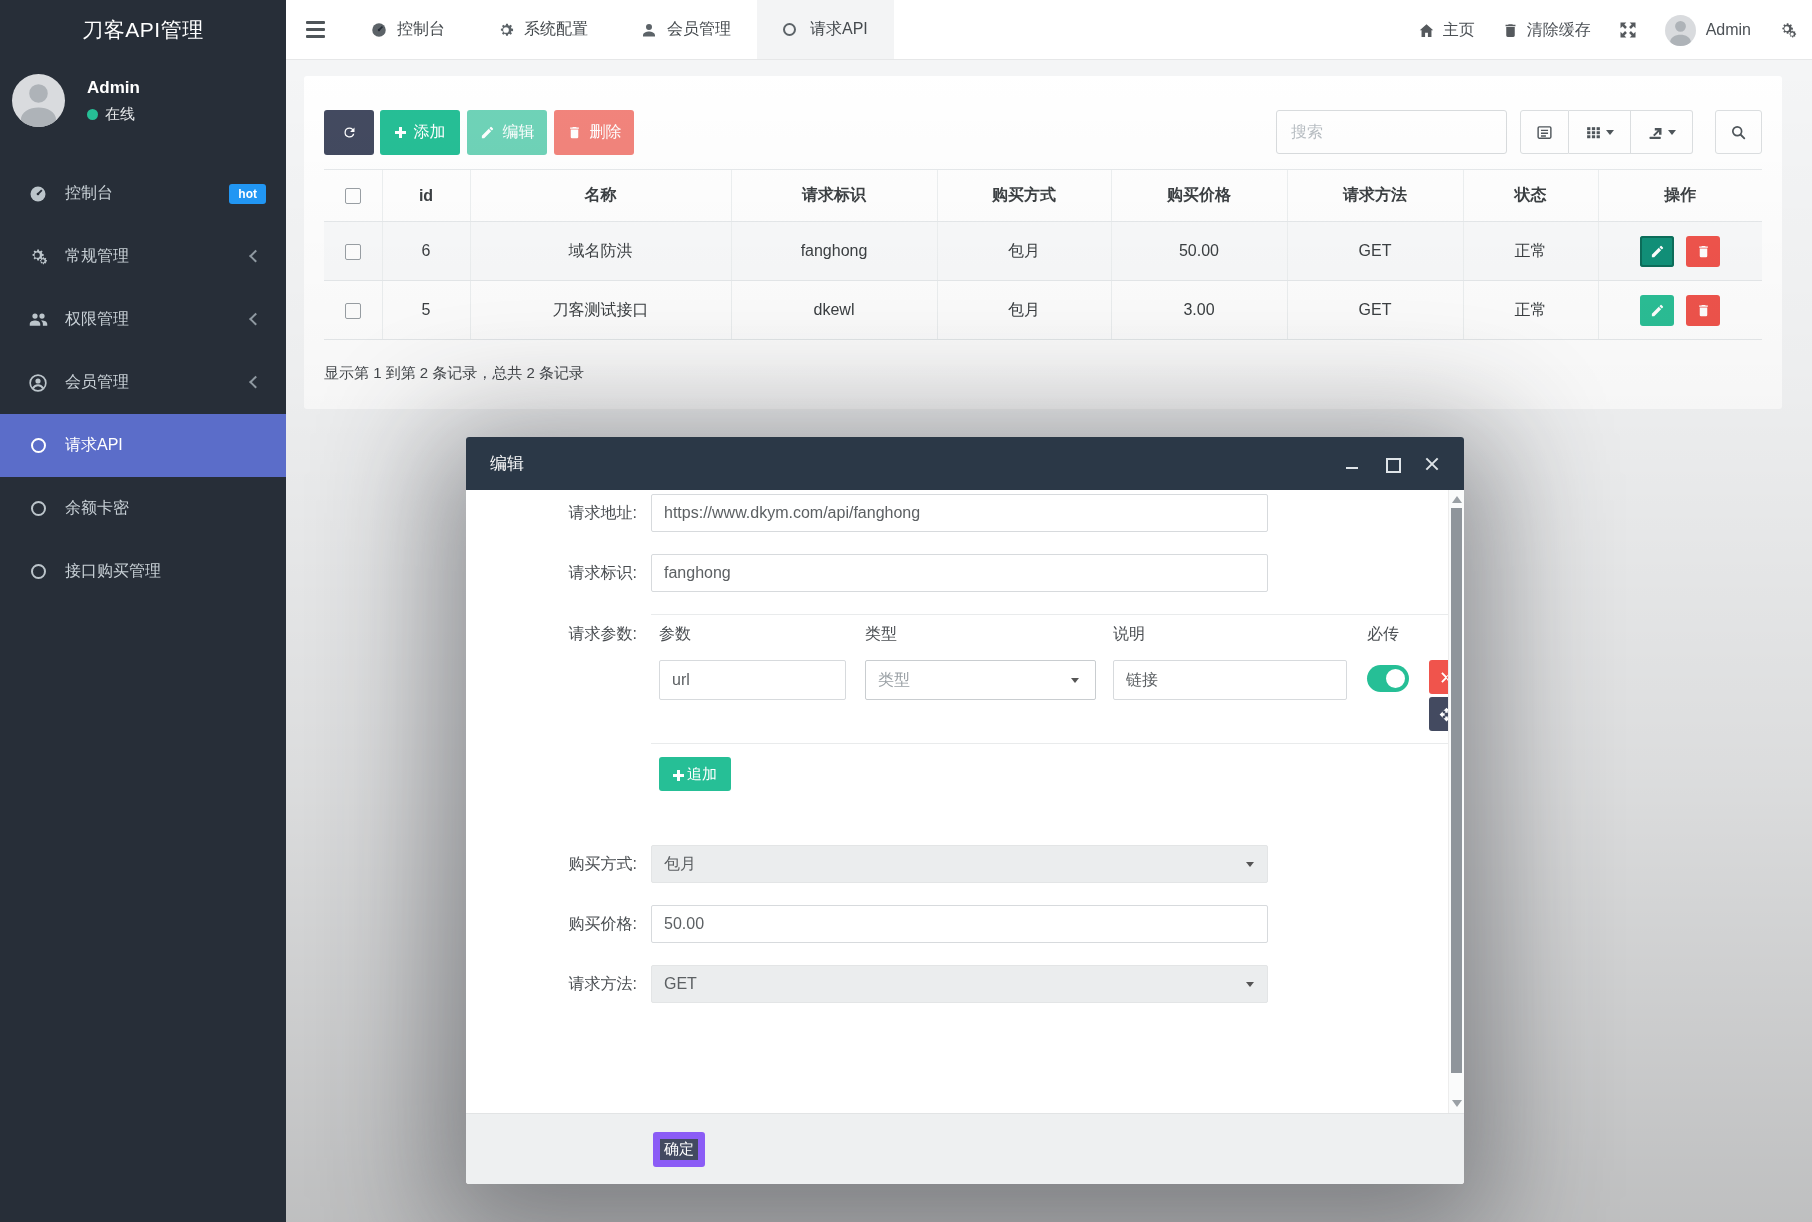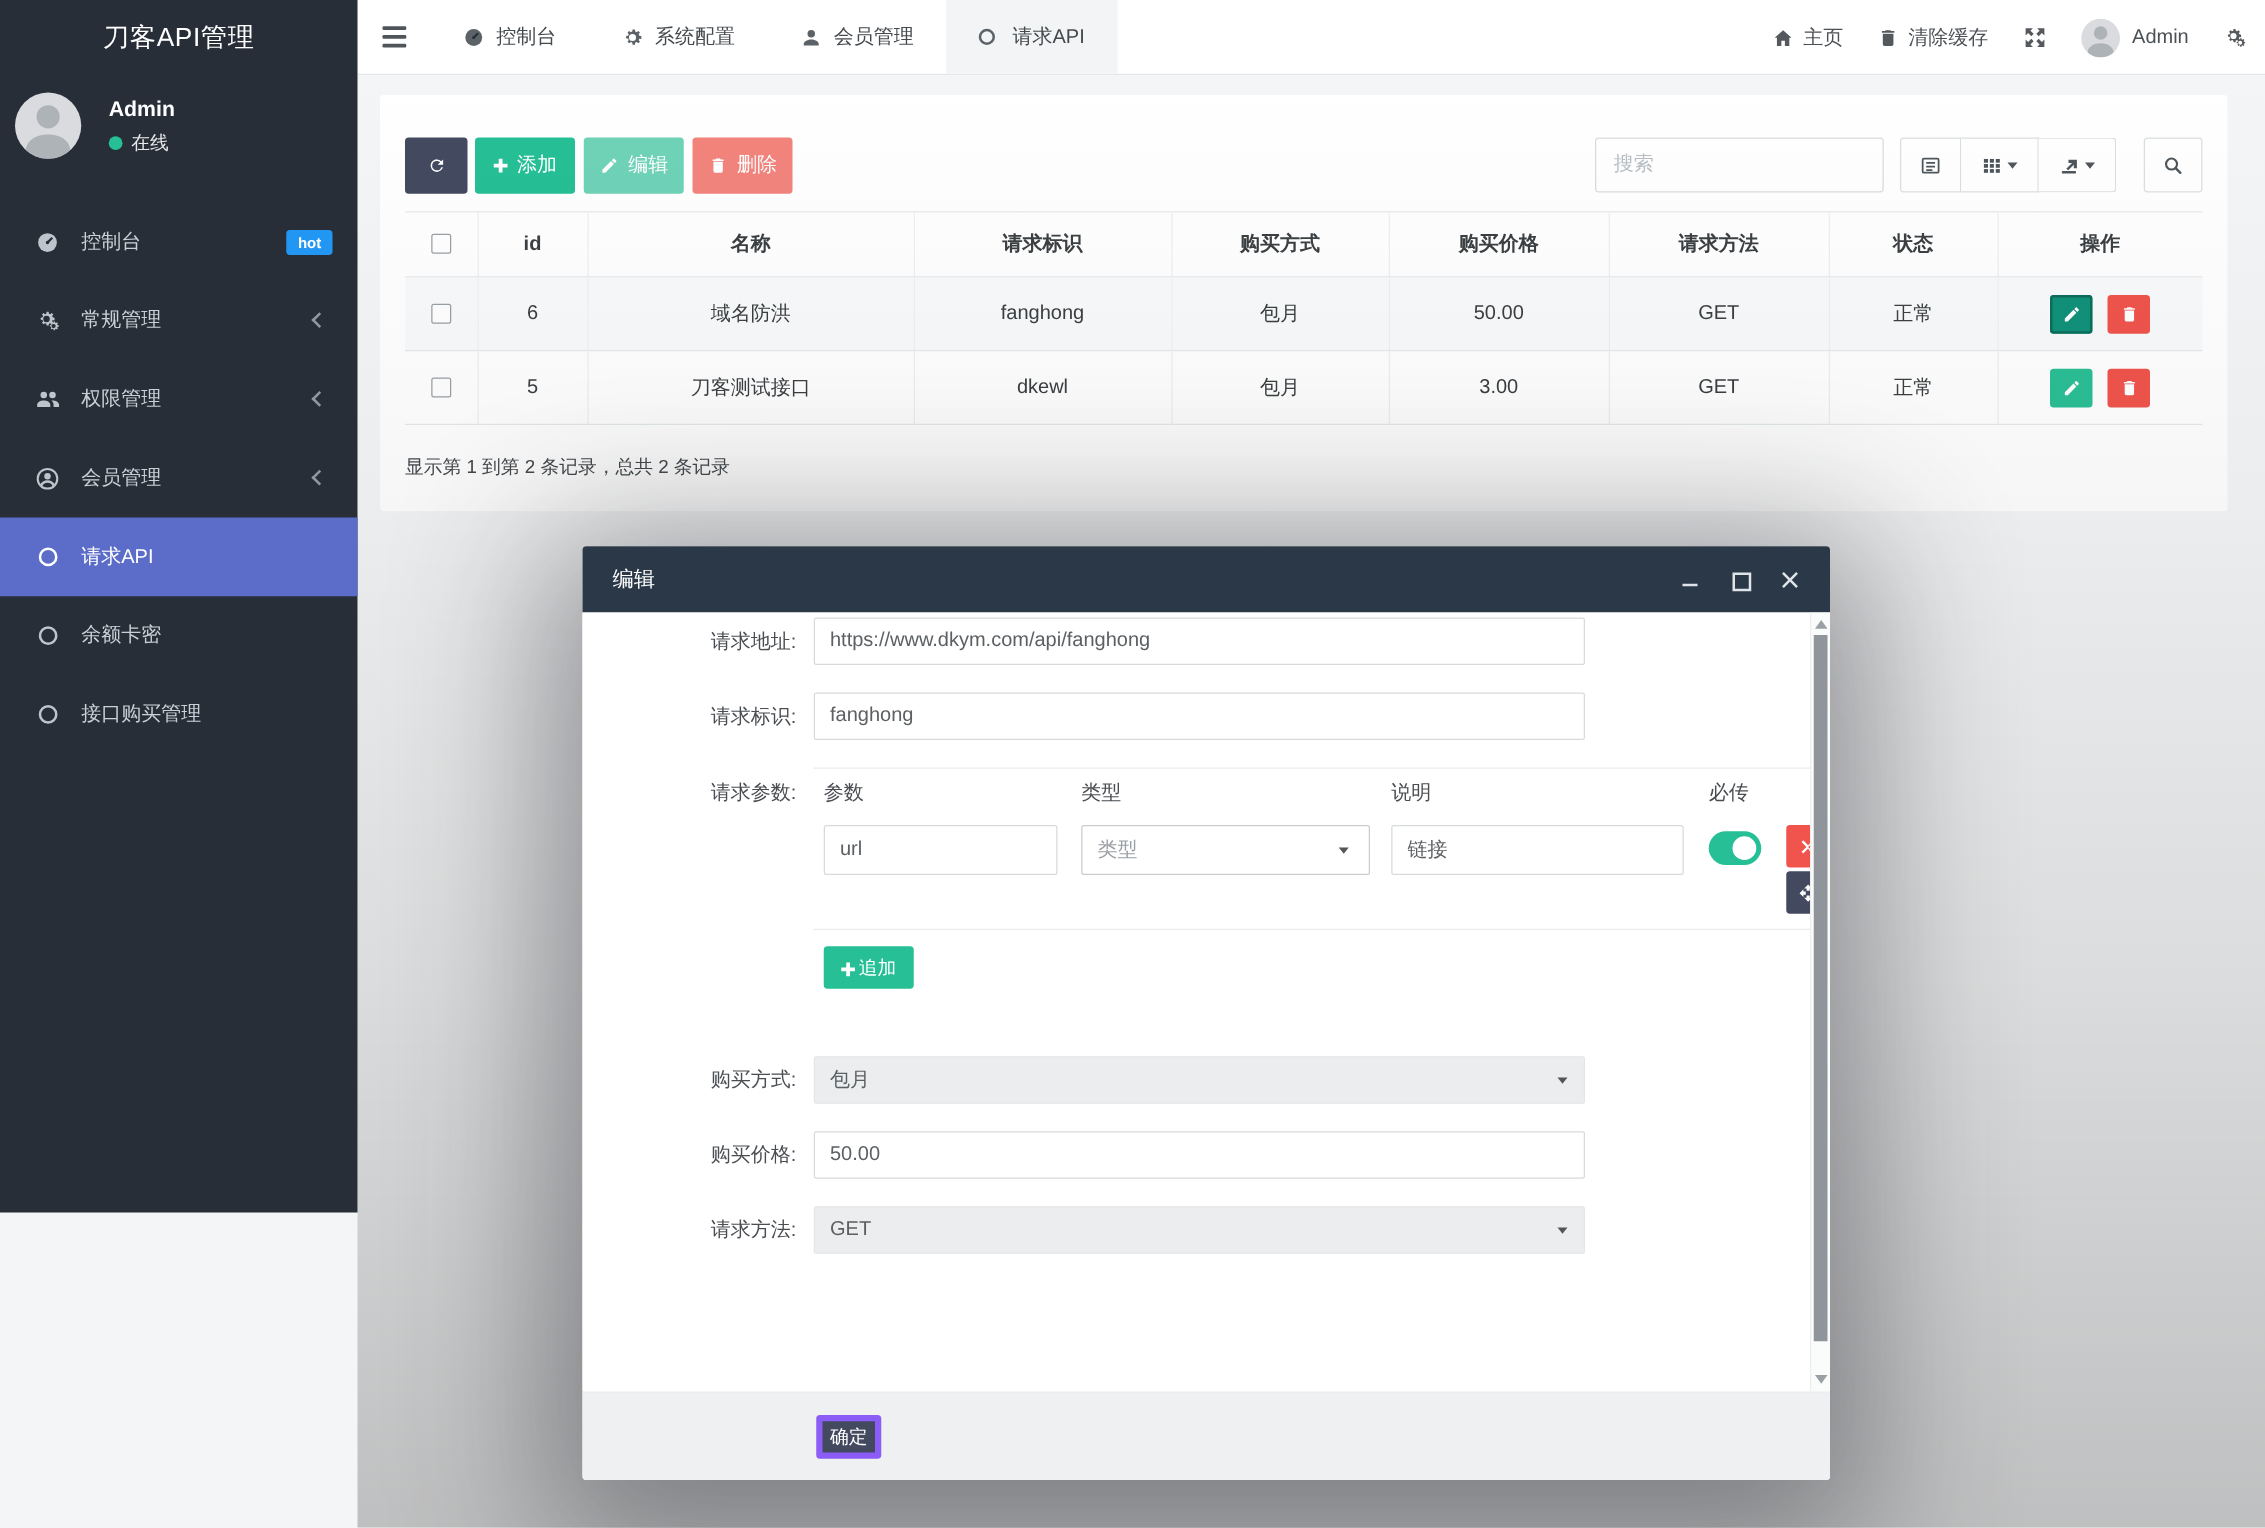--- a/index.html
+++ b/index.html
@@ -1,20 +1,20 @@
 <!DOCTYPE html>
 <html><head>
 <meta charset="utf-8">
 <style>
   * { margin:0; padding:0; box-sizing:border-box; }
   html,body { width:1812px; height:1222px; overflow:hidden;
     font-family:"Liberation Sans","DejaVu Sans",sans-serif; background:#f4f5f6; }
 
   
-  .sidebar { position:absolute; left:0; top:0; width:286px; height:970px;
+  .sidebar { position:absolute; left:0; top:0; width:286px; height:1222px;
     background:#272e38; z-index:30; }
   .logo { height:60px; display:flex; align-items:center; justify-content:center;
     color:#fff; font-size:21px; letter-spacing:.5px; }
   .user-panel { display:flex; align-items:center; padding:14px 12px 18px 12px; gap:22px; }
   .avatar-lg { width:53px; height:53px; border-radius:50%; background:#d9dbde; overflow:hidden; flex:none; }
   .avatar-lg svg, .avatar-sm svg { width:100%; height:100%; }
   .user-meta .uname { color:#fff; font-weight:bold; font-size:17px; }
   .ustatus { display:flex; align-items:center; gap:7px; margin-top:7px; color:#e8eaec; font-size:15px; }
   .dot { width:11px; height:11px; border-radius:50%; background:#26bf96; }
   .menu-search { position:relative; margin:4px 12px 0 12px; }
@@ -160,21 +160,21 @@
   
   .msb { position:absolute; right:0; top:0; bottom:0; width:16px; background:#fafbfb;
     border-left:1px solid #ededed; z-index:3; }
   .msb .arr { position:absolute; left:3px; width:0; height:0; border-left:5px solid transparent;
     border-right:5px solid transparent; }
   .msb .arr-up { top:6px; border-bottom:7px solid #9aa0a5; }
   .msb .arr-dn { bottom:6px; border-top:7px solid #9aa0a5; }
   .msb .thumb { position:absolute; left:2px; right:2px; top:18px; height:565px; background:#8f959b; }
   .modal-footer { height:71px; background:#eef0f1; border-top:1px solid #e2e4e5; border-radius:0 0 3px 3px;
     display:flex; align-items:center; }
-  .btn-confirm { margin-left:187px; width:52px; height:35px; background:#434a60; border:5px solid #8b5cf6;
+  .btn-confirm { margin-left:187px; width:52px; height:35px; background:#434a60; border:7px solid #8b5cf6;
     border-radius:3px; color:#fff; font-size:15px; cursor:pointer; font-family:inherit; }
 </style>
 </head>
 <body>
 
 <svg width="0" height="0" style="position:absolute">
   <defs>
     <g id="i-gauge">
         <circle cx="12" cy="12" r="9" fill="currentColor"></circle>
         <path d="M11.2 12.8 16.6 7.4" stroke="#272e38" stroke-width="2.2" class="needle"></path>

